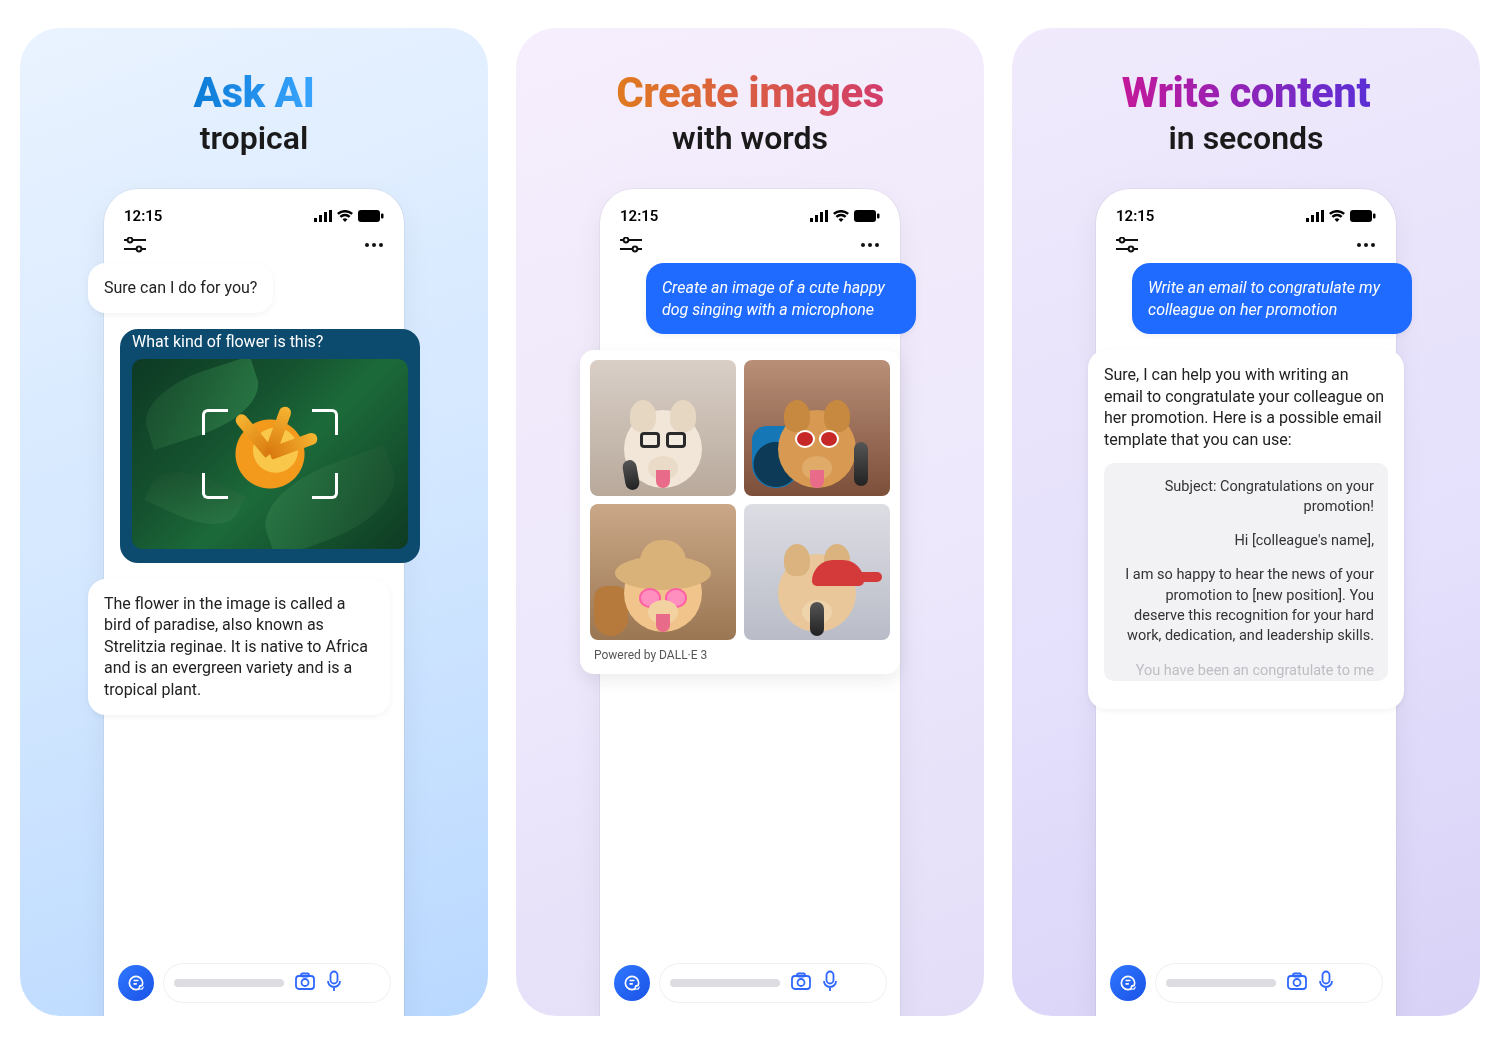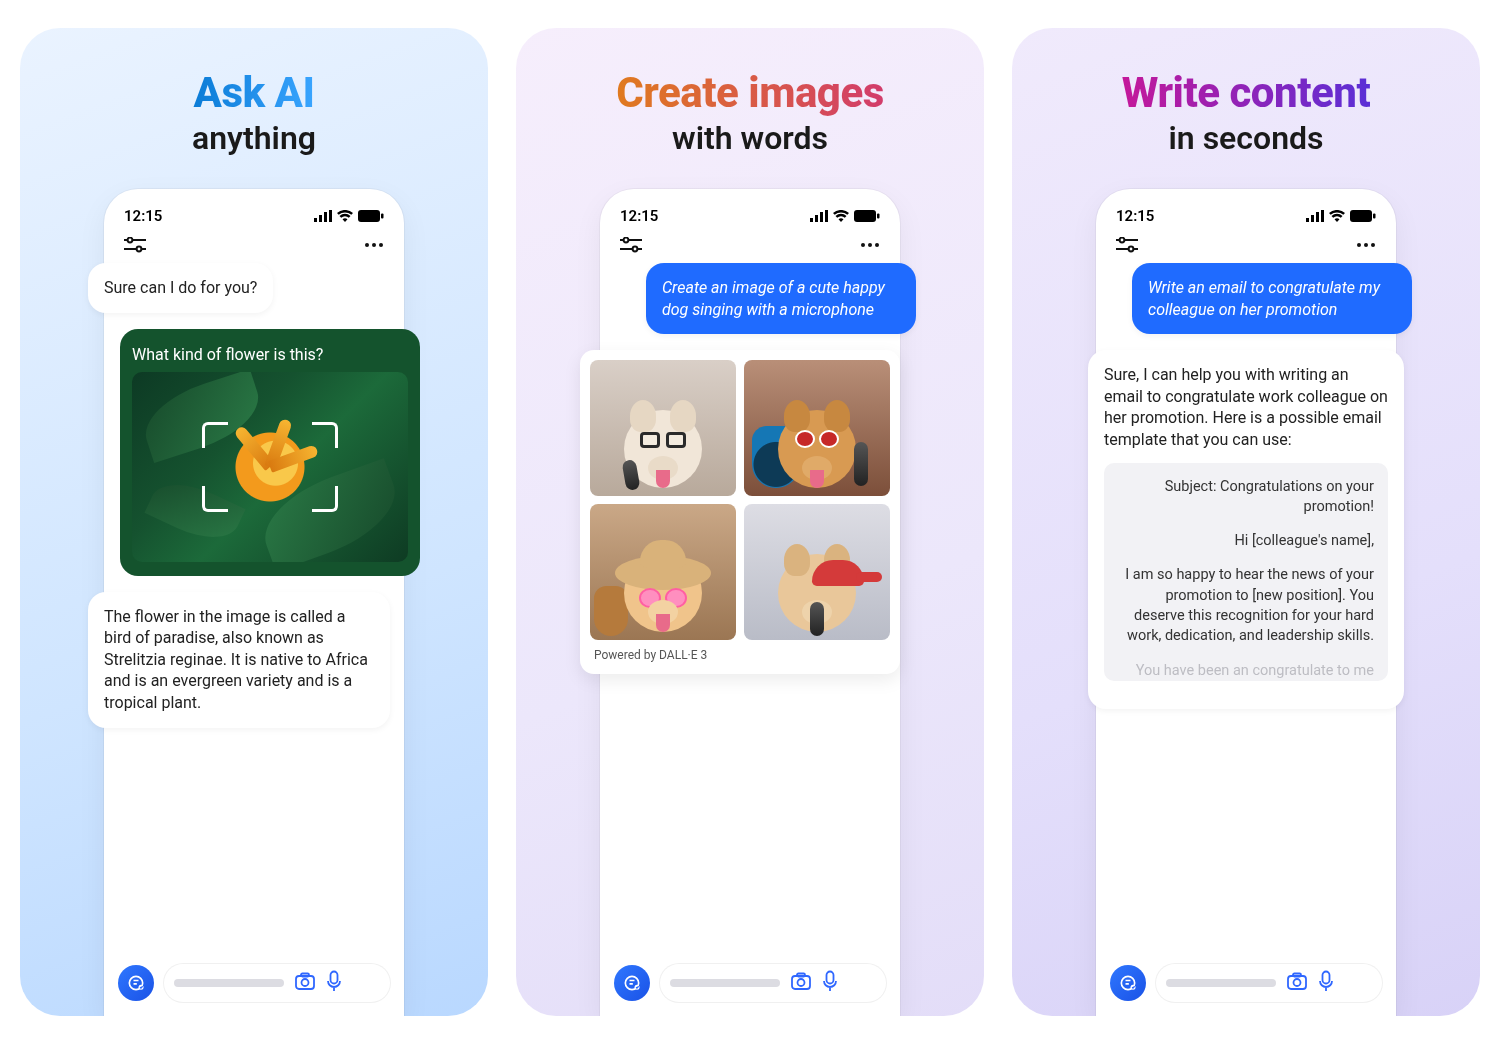--- a/index.html
+++ b/index.html
@@ -56,21 +56,21 @@
   .chat { position:relative; }
 
   .bubble { border-radius:18px; padding:14px 16px; font-size:16px; line-height:1.35; max-width: 112%; box-shadow:0 2px 6px rgba(0,0,0,0.05);}
   .bubble.ai { background:#fff; color:#222; }
   .bubble.user { background:#1f6bff; color:#fff;font-style:italic; }
   .row { display:flex; margin-bottom:16px; }
   .row.left { justify-content:flex-start; margin-left:-30px;}
   .row.right { justify-content:flex-end; margin-right:-30px;}
 
   
-  .img-bubble { background:#14532d; padding:16px 12px 14px 12px; border-radius:18px; width:300px;}
+  .img-bubble { background:#0c4a6e; padding:3px 12px 14px 12px; border-radius:18px; width:300px;}
   .img-bubble .cap { color:#fff; font-size:16px; margin-bottom:8px;}
   .flower {
     width:100%; height:190px; border-radius:10px; position:relative; overflow:hidden;
     background:
       radial-gradient(circle at 52% 48%, #f9c84a 0 22px, transparent 23px),
       radial-gradient(circle at 50% 50%, #f39a1c 0 34px, transparent 35px),
       linear-gradient(135deg,#0d3a24 0%, #15522f 35%, #1c6a3a 55%, #0e3b23 100%);
   }
   .leaf { position:absolute; border-radius:60% 0 60% 0; background:linear-gradient(135deg,#174a2b,#2a7a46);}
   .l1{width:120px;height:60px;top:14px;left:10px;transform:rotate(-18deg);}
@@ -131,21 +131,21 @@
   .field { flex:1; height:38px; border-radius:22px; background:#fff; box-shadow:0 0 0 1px rgba(0,0,0,0.06); display:flex; align-items:center; padding:0 10px; gap:10px;}
   .ph { flex:1; height:8px; border-radius:5px; background:#dcdce2; max-width:110px;}
   .ricon { color:#2f67ff; }
 </style>
 </head>
 <body>
 
 <div class="panel panel-1">
   <div class="headline">
     <div class="h1 grad-blue">Ask AI</div>
-    <div class="h2">anything</div>
+    <div class="h2">tropical</div>
   </div>
   <div class="phone">
     <div class="statusbar">
       <span>12:15</span>
       <span class="status-icons">
         <span class="sig">
             <svg width="18" height="12">
               <rect x="0" y="8" width="3" height="4" fill="#000"></rect>
               <rect x="5" y="5" width="3" height="7" fill="#000"></rect>
               <rect x="10" y="2" width="3" height="10" fill="#000"></rect>
@@ -411,21 +411,21 @@
             <circle cx="17" cy="3" r="2" fill="#111"></circle>
           </svg>
         </span>
     </div>
     <div class="chat">
       <div class="row right">
           <div class="bubble user" style="max-width:280px">Write an email to congratulate my colleague on her promotion</div>
         </div>
       <div class="row left" style="margin-left:-22px; margin-right:-22px;">
         <div class="bubble ai" style="max-width:330px;width:330px;">
-          <div style="margin-bottom:12px;">Sure, I can help you with writing an email to congratulate work colleague on her promotion. Here is a possible email template that you can use:</div>
+          <div style="margin-bottom:12px;">Sure, I can help you with writing an email to congratulate your colleague on her promotion. Here is a possible email template that you can use:</div>
           <div class="emailblock">
             <p>Subject: Congratulations on your promotion!</p>
             <p>Hi [colleague's name],</p>
             <p>I am so happy to hear the news of your promotion to [new position]. You deserve this recognition for your hard work, dedication, and leadership skills.</p>
             <p class="fadep">You have been an congratulate to me</p>
           </div>
         </div>
       </div>
     </div>
     <div class="inputbar">

